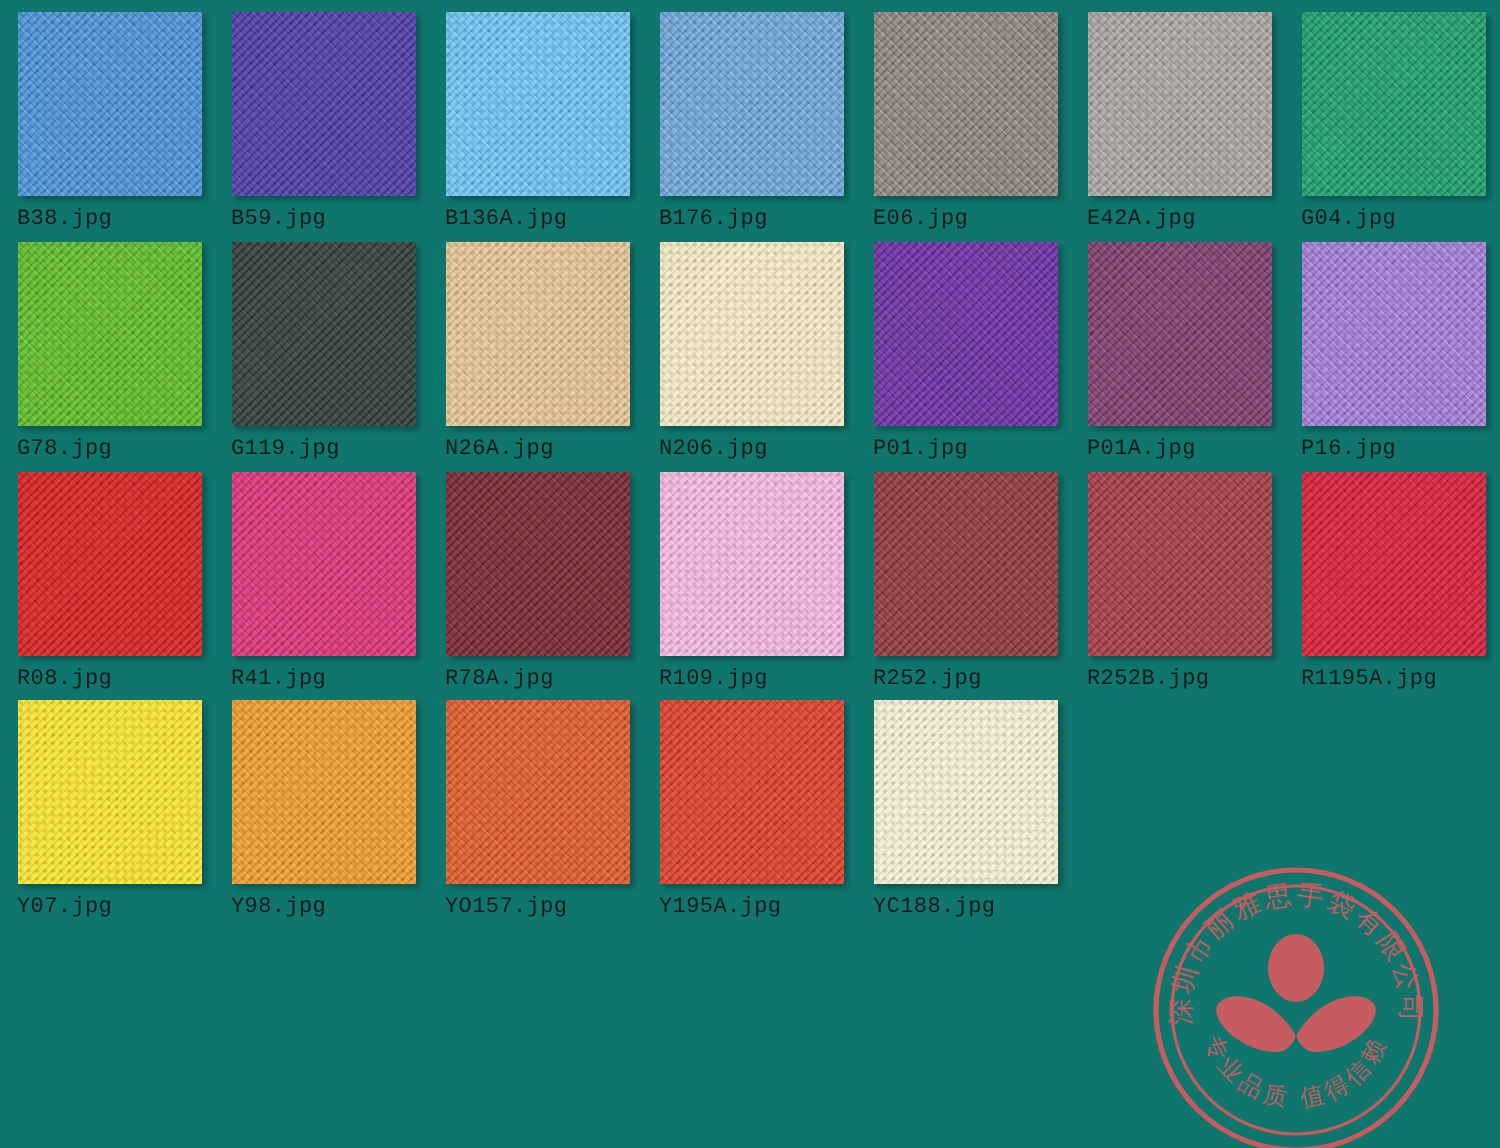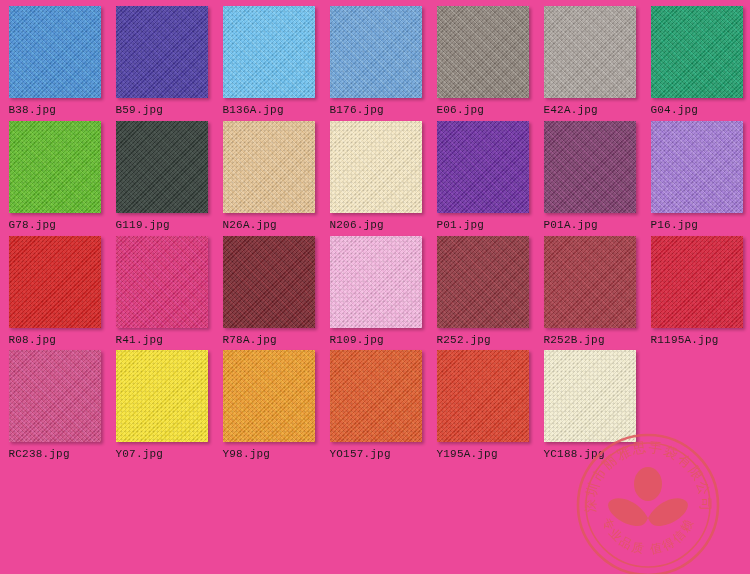--- a/index.html
+++ b/index.html
@@ -6,21 +6,21 @@
   html, body {
     margin: 0; padding: 0;
     width: 750px; height: 574px;
     background: #ffffff;
     font-family: "Liberation Mono", "DejaVu Sans Mono", monospace;
     overflow: hidden;
   }
   #page {
     position: relative;
     width: 750px; height: 574px;
-    background: #ec4899;
+    background: #0f766e;
   }
   .swatch-grid {
     position: absolute;
     top: 0; left: 0;
     width: 750px; height: 574px;
     display: grid;
     grid-template-columns: repeat(7, 107px);
     grid-template-rows: repeat(5, 114.8px);
     padding-left: 1px;
   }
@@ -226,26 +226,20 @@
         </div>
       </div>
       <div class="cell">
         <div class="chip-wrap">
           <div class="chip" title="R1195A.jpg" style="background: rgb(211, 32, 56);"></div>
           <div class="label">R1195A.jpg</div>
         </div>
       </div>
       <div class="cell">
         <div class="chip-wrap">
-          <div class="chip" title="RC238.jpg" style="background: rgb(207, 77, 134);"></div>
-          <div class="label">RC238.jpg</div>
-        </div>
-      </div>
-      <div class="cell">
-        <div class="chip-wrap">
           <div class="chip" title="Y07.jpg" style="background: rgb(246, 226, 52);"></div>
           <div class="label">Y07.jpg</div>
         </div>
       </div>
       <div class="cell">
         <div class="chip-wrap">
           <div class="chip" title="Y98.jpg" style="background: rgb(235, 154, 44);"></div>
           <div class="label">Y98.jpg</div>
         </div>
       </div>

